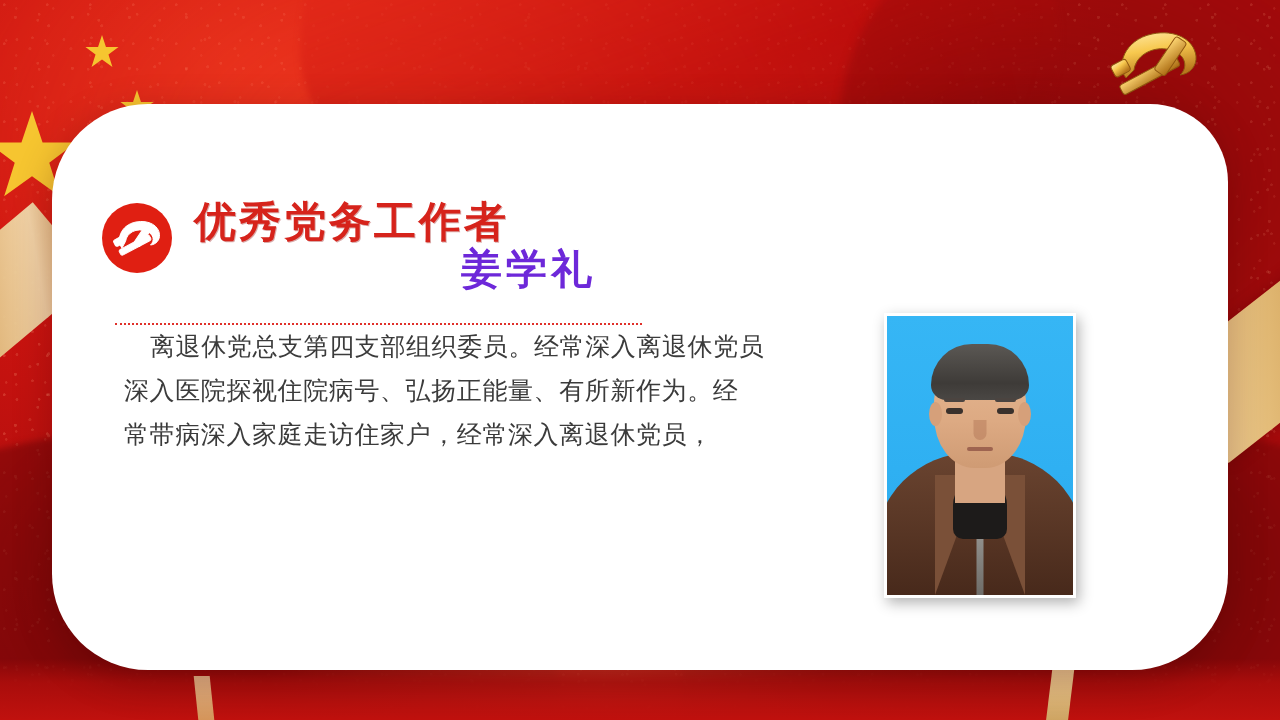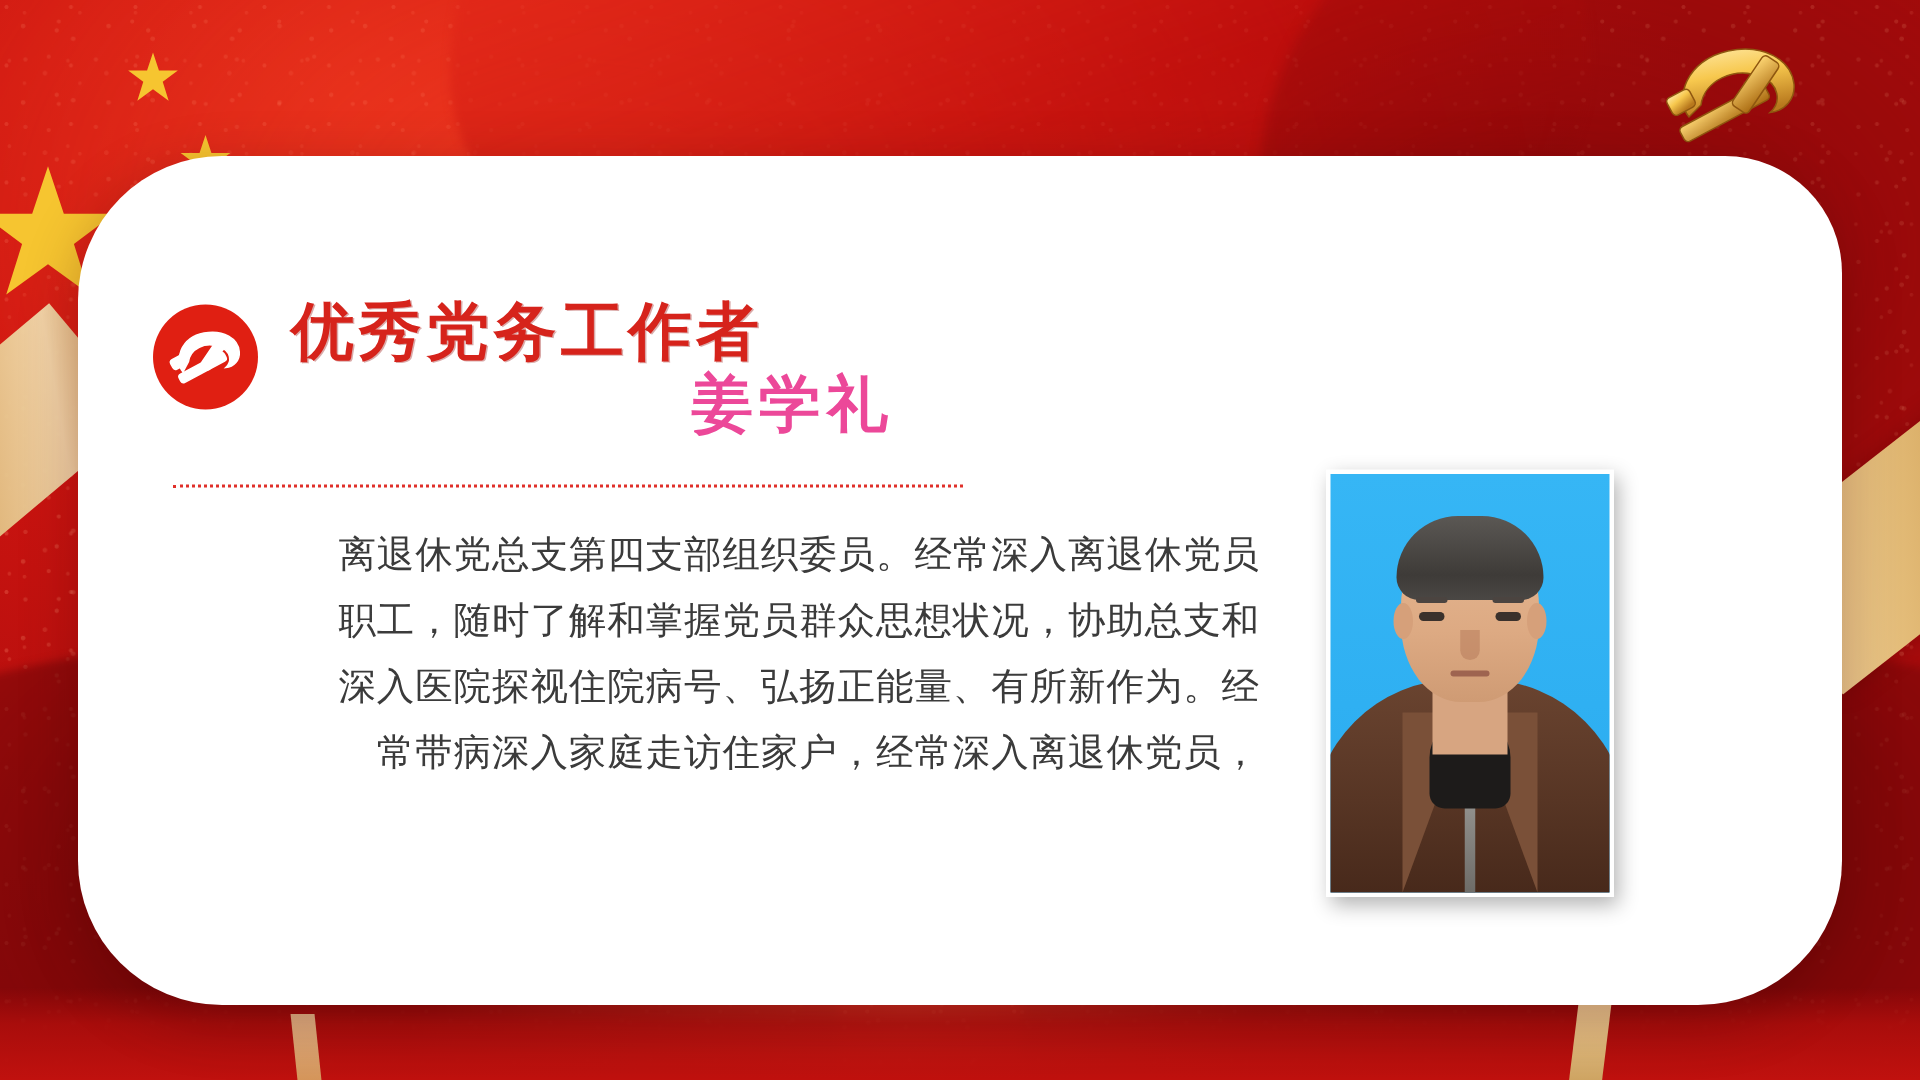--- a/index.html
+++ b/index.html
@@ -181,39 +181,38 @@
     font-weight: 700;
     color: #d6231b;
     letter-spacing: 3px;
     line-height: 1.05;
     text-shadow: 1px 1px 0 rgba(150,12,10,.35);
   }
   .title-name {
     font-family: "Liberation Serif", "DejaVu Serif", serif;
     font-size: 41px;
     font-weight: 700;
-    color: #ec4899;
+    color: #6d28d9;
     letter-spacing: 4px;
     line-height: 1.25;
     text-align: right;
     padding-right: 118px;
   }
   .divider {
     position: absolute;
     left: 63px; top: 219px;
     width: 527px; height: 0;
     border-top: 2px dotted #e0302a;
   }
 
   
   .body-text {
     position: absolute;
-    left: 72px; top: 244px;
+    left: 72px; top: 220px;
     width: 716px;
-    text-align: right;
   }
   .body-line {
     font-family: "Liberation Sans", "DejaVu Sans", sans-serif;
     font-size: 25px;
     color: #3b3b3b;
     line-height: 44px;
     letter-spacing: .6px;
     white-space: nowrap;
   }
   .body-line.indent { padding-left: 26px; }
@@ -423,21 +422,20 @@
 
     <div class="title-block">
       <div class="title-main">优秀党务工作者</div>
       <div class="title-name">姜学礼</div>
     </div>
 
     <div class="divider"></div>
 
     <div class="body-text">
       <div class="body-line indent">离退休党总支第四支部组织委员。经常深入离退休党员</div>
-      <div class="body-line">职工，随时了解和掌握党员群众思想状况，协助总支和</div>
       <div class="body-line">深入医院探视住院病号、弘扬正能量、有所新作为。经</div>
       <div class="body-line">常带病深入家庭走访住家户，经常深入离退休党员，</div>
     </div>
 
     <div class="portrait-frame">
       <div class="portrait">
         <div class="p-shoulders"></div>
         <div class="p-lapel-l"></div>
         <div class="p-lapel-r"></div>
         <div class="p-zip"></div>

